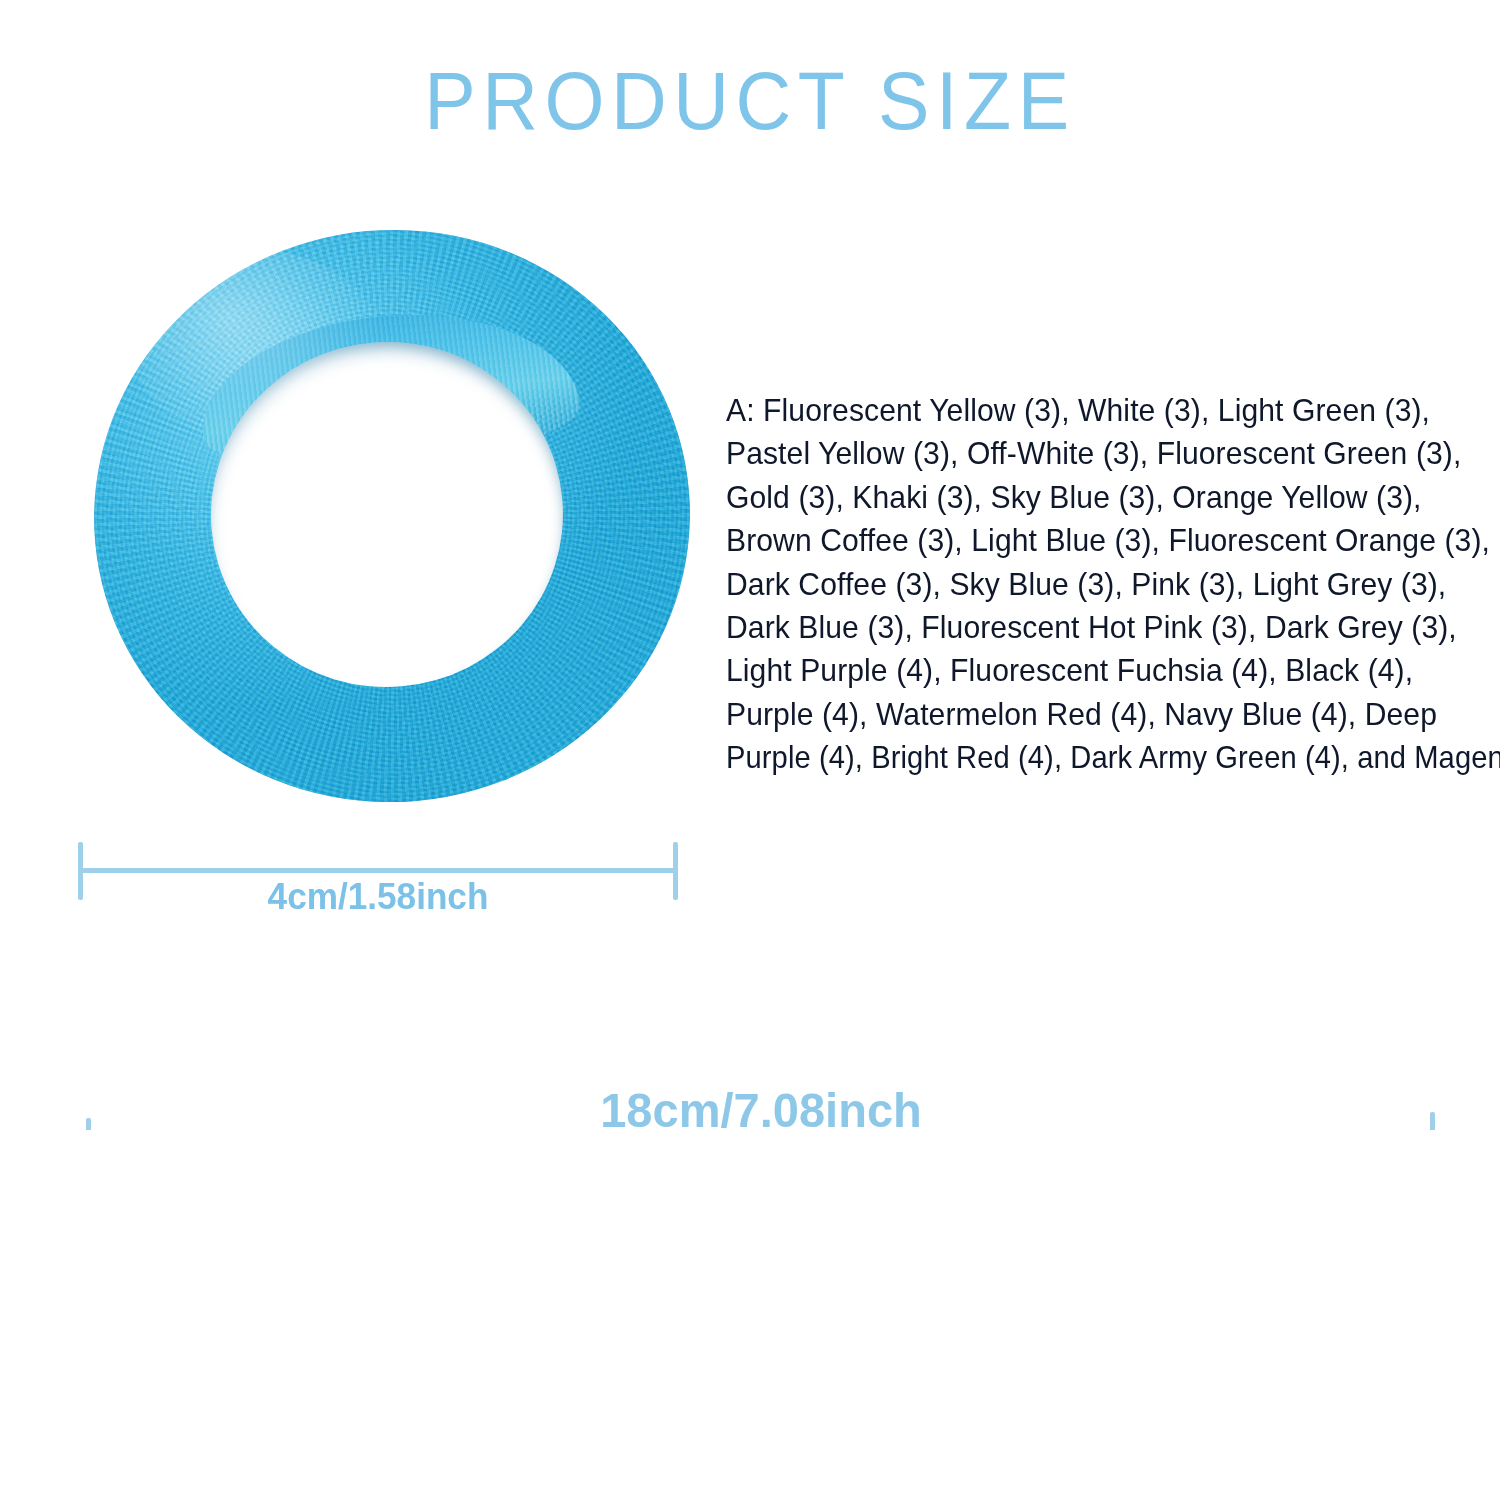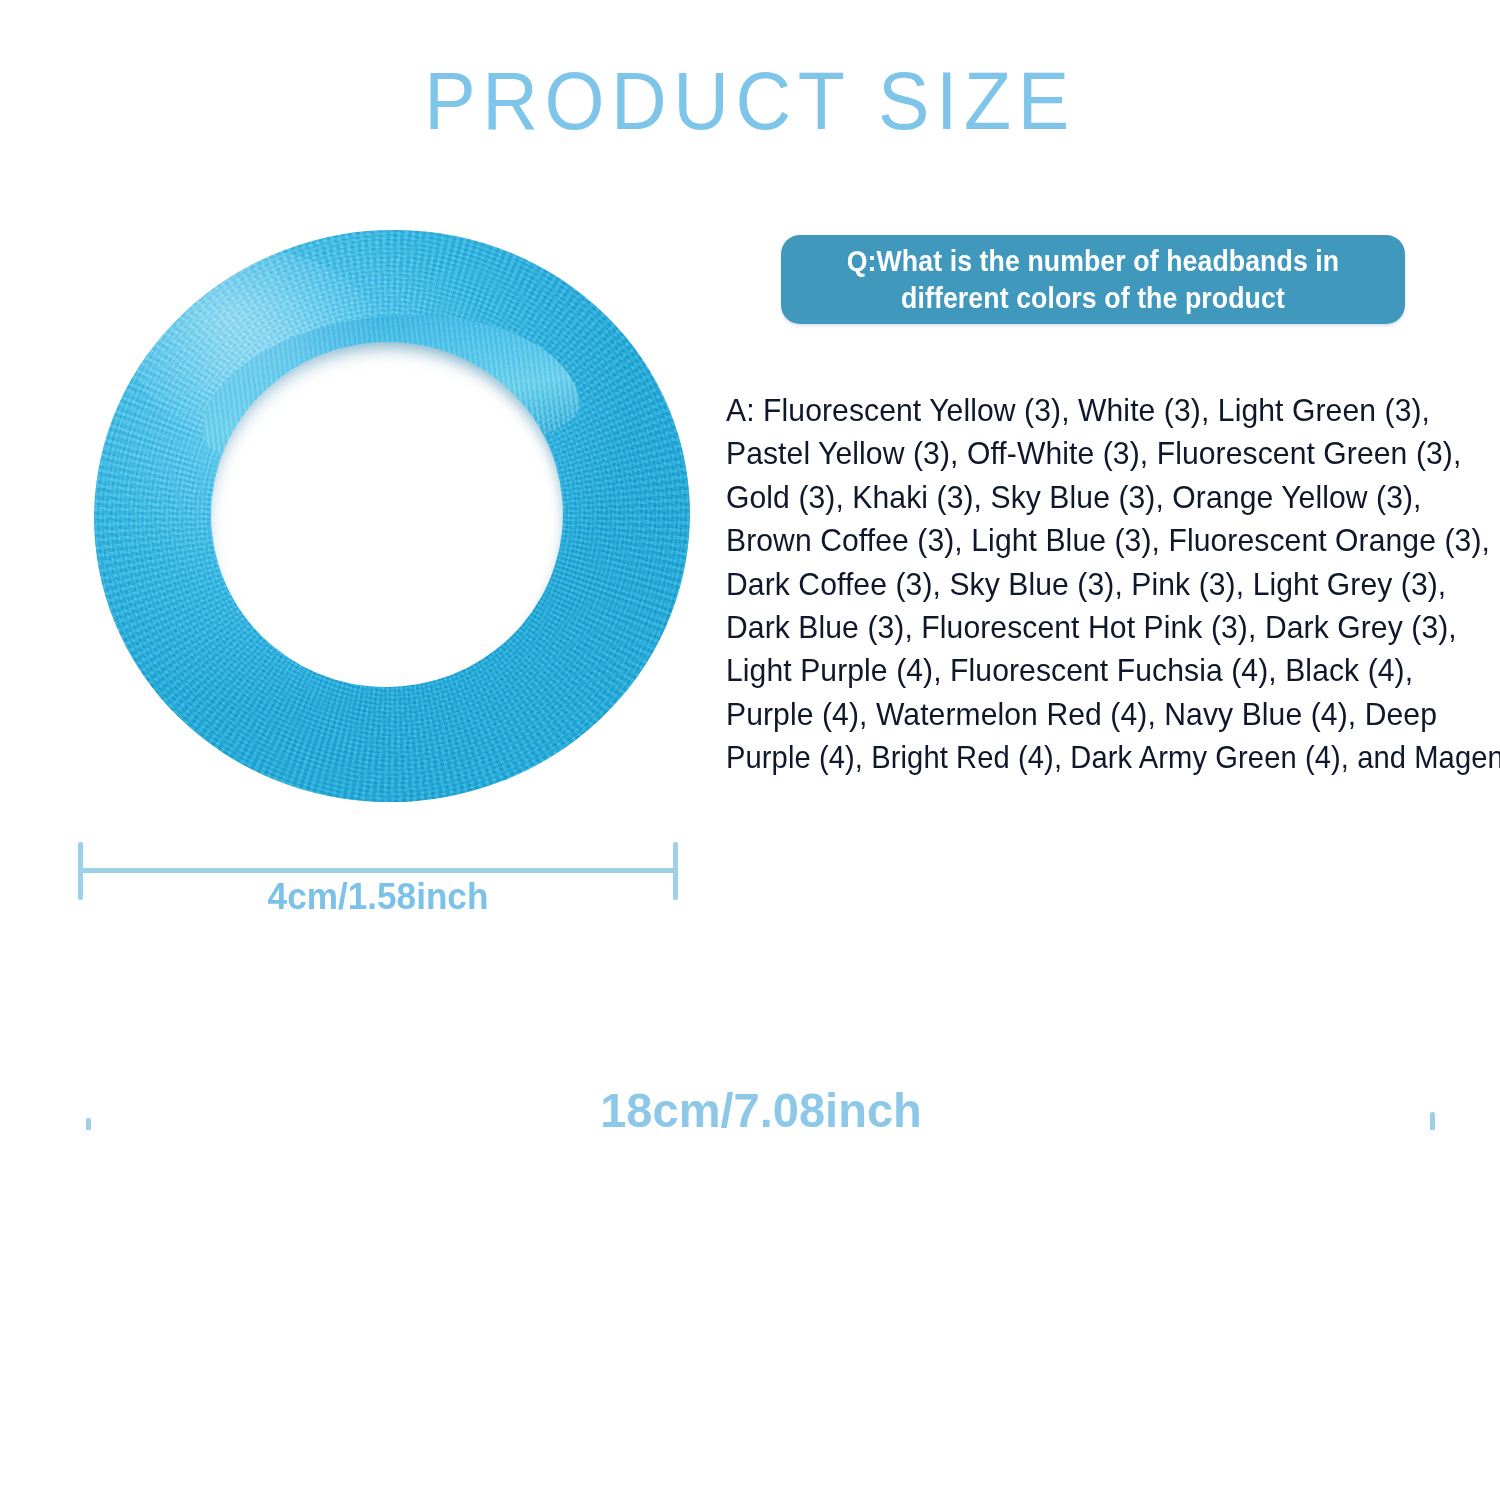--- a/index.html
+++ b/index.html
@@ -354,23 +354,20 @@
     <div id="ring-gloss"></div>
   </div>
 
   <div id="dim-width">
     <div class="dim-cap-v" style="left:78px; top:842px; height:58px;"></div>
     <div class="dim-line-h" style="left:78px; top:868px; width:600px;"></div>
     <div class="dim-cap-v" style="left:673px; top:842px; height:58px;"></div>
   </div>
   <div id="dim-width-label">4cm/1.58inch</div>
 
-  <div id="q-banner">
-    <div id="q-banner-text">Q:What is the number of headbands in different colors of the product</div>
-  </div>
 
   <div id="answer-block">
     <span class="ln">A: Fluorescent Yellow (3), White (3), Light Green (3),</span>
     <span class="ln">Pastel Yellow (3), Off-White (3), Fluorescent Green (3),</span>
     <span class="ln">Gold (3), Khaki (3), Sky Blue (3), Orange Yellow (3),</span>
     <span class="ln">Brown Coffee (3), Light Blue (3), Fluorescent Orange (3),</span>
     <span class="ln">Dark Coffee (3), Sky Blue (3), Pink (3), Light Grey (3),</span>
     <span class="ln">Dark Blue (3), Fluorescent Hot Pink (3), Dark Grey (3),</span>
     <span class="ln">Light Purple (4), Fluorescent Fuchsia (4), Black (4),</span>
     <span class="ln">Purple (4), Watermelon Red (4), Navy Blue (4), Deep</span>

